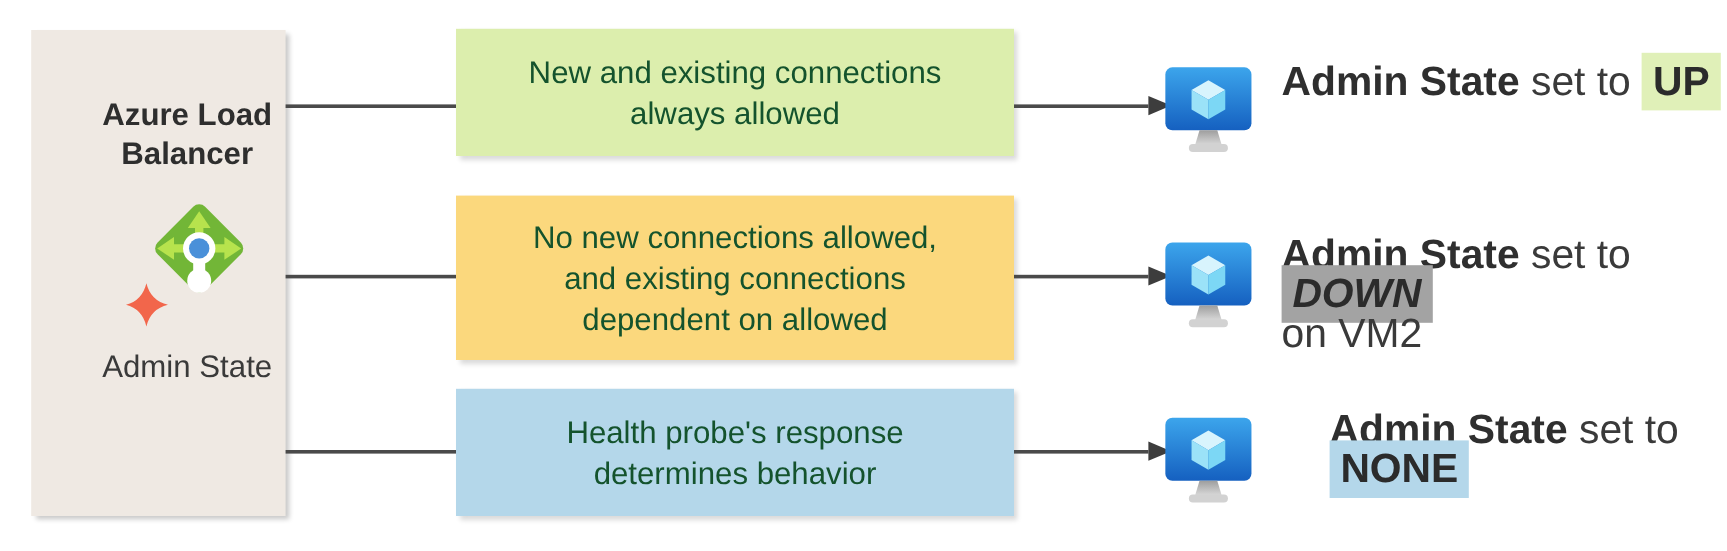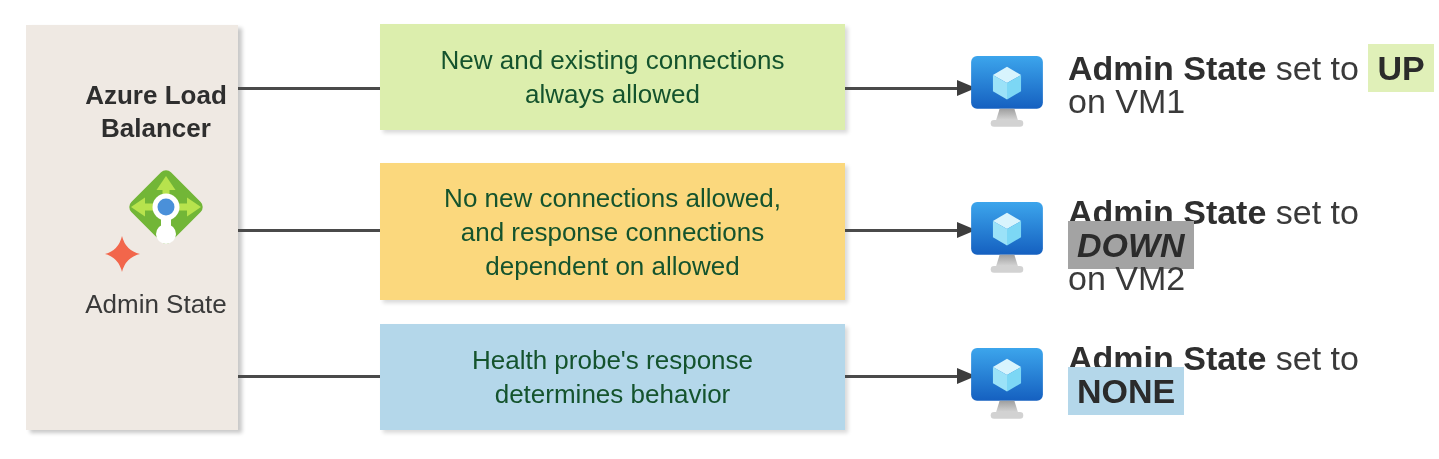--- a/index.html
+++ b/index.html
@@ -61,21 +61,21 @@
   
   .vm-icon { position: absolute; left: 970px; }
   .vm-1 { top: 55px; }
   .vm-2 { top: 201px; }
   .vm-3 { top: 347px; }
 
   
   .result { position: absolute; left: 1068px; font-size: 34px; line-height: 33px; color: #3a3a3a; }
   .r-1 { top: 52px; }
   .r-2 { top: 196px; }
-  .r-3 { top: 342px; }
+  .r-3 { top: 342px; margin-left: 40px; }
   .bold { font-weight: 700; color: #2f2f2f; }
   .state { font-weight: 700; color: #2b2b2b; padding: 5px 9px; }
   .state-up   { background: #E0F0B8; }
   .state-down { background: #a3a3a3; font-style: italic; }
   .state-none { background: #B4D7EA; }
 </style>
 </head>
 <body>
 
 <svg width="0" height="0" style="position:absolute" aria-hidden="true">
@@ -122,21 +122,21 @@
   <div class="connector c-left-1"></div>
   <div class="connector c-left-2"></div>
   <div class="connector c-left-3"></div>
 
   <div class="flow-box box-up">
     <div>New and existing connections</div>
     <div>always allowed</div>
   </div>
   <div class="flow-box box-down">
     <div>No new connections allowed,</div>
-    <div>and response connections</div>
+    <div>and existing connections</div>
     <div>dependent on allowed</div>
   </div>
   <div class="flow-box box-none">
     <div>Health probe's response</div>
     <div>determines behavior</div>
   </div>
 
   <div class="connector arrow c-right-1"></div>
   <div class="connector arrow c-right-2"></div>
   <div class="connector arrow c-right-3"></div>
@@ -169,21 +169,20 @@
       <polygon points="69,27 50,38 50,60 69,49" fill="#7CD7F5"></polygon>
       <polygon points="40,72.5 60,72.5 65,89 35,89" fill="url(#vmStand)"></polygon>
       <rect x="28" y="88" width="44" height="9" rx="4.5" fill="#D2D2D2"></rect>
     </svg>
   </div>
 
   <div class="result r-1">
     <div><span class="bold">Admin State</span>
       <span>set to</span>
       <span class="state state-up">UP</span></div>
-    <div>on VM1</div>
   </div>
   <div class="result r-2">
     <div><span class="bold">Admin State</span>
       <span>set to</span>
       <span class="state state-down">DOWN</span></div>
     <div>on VM2</div>
   </div>
   <div class="result r-3">
     <div><span class="bold">Admin State</span>
       <span>set to</span>

